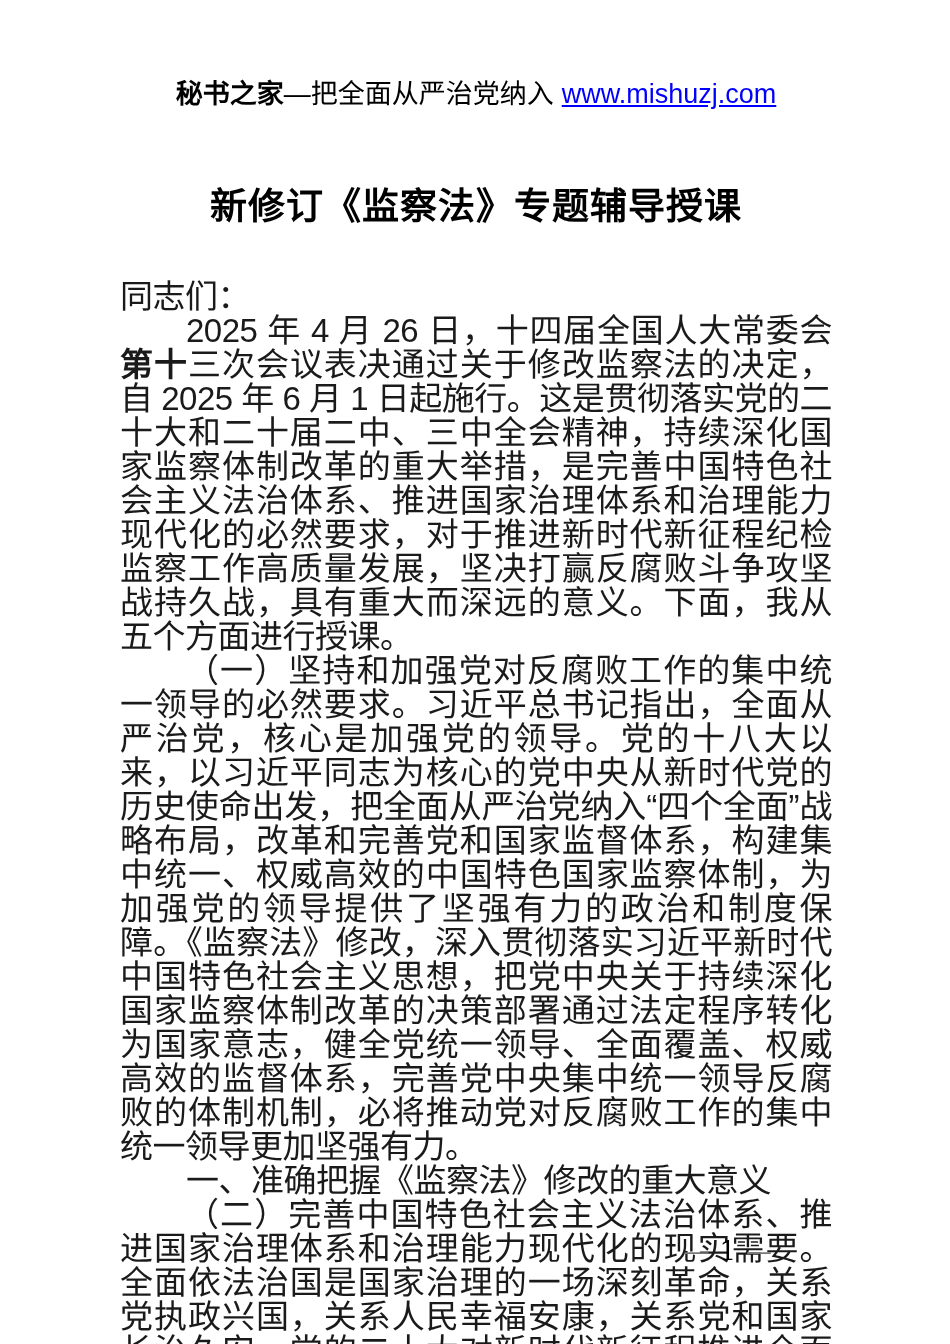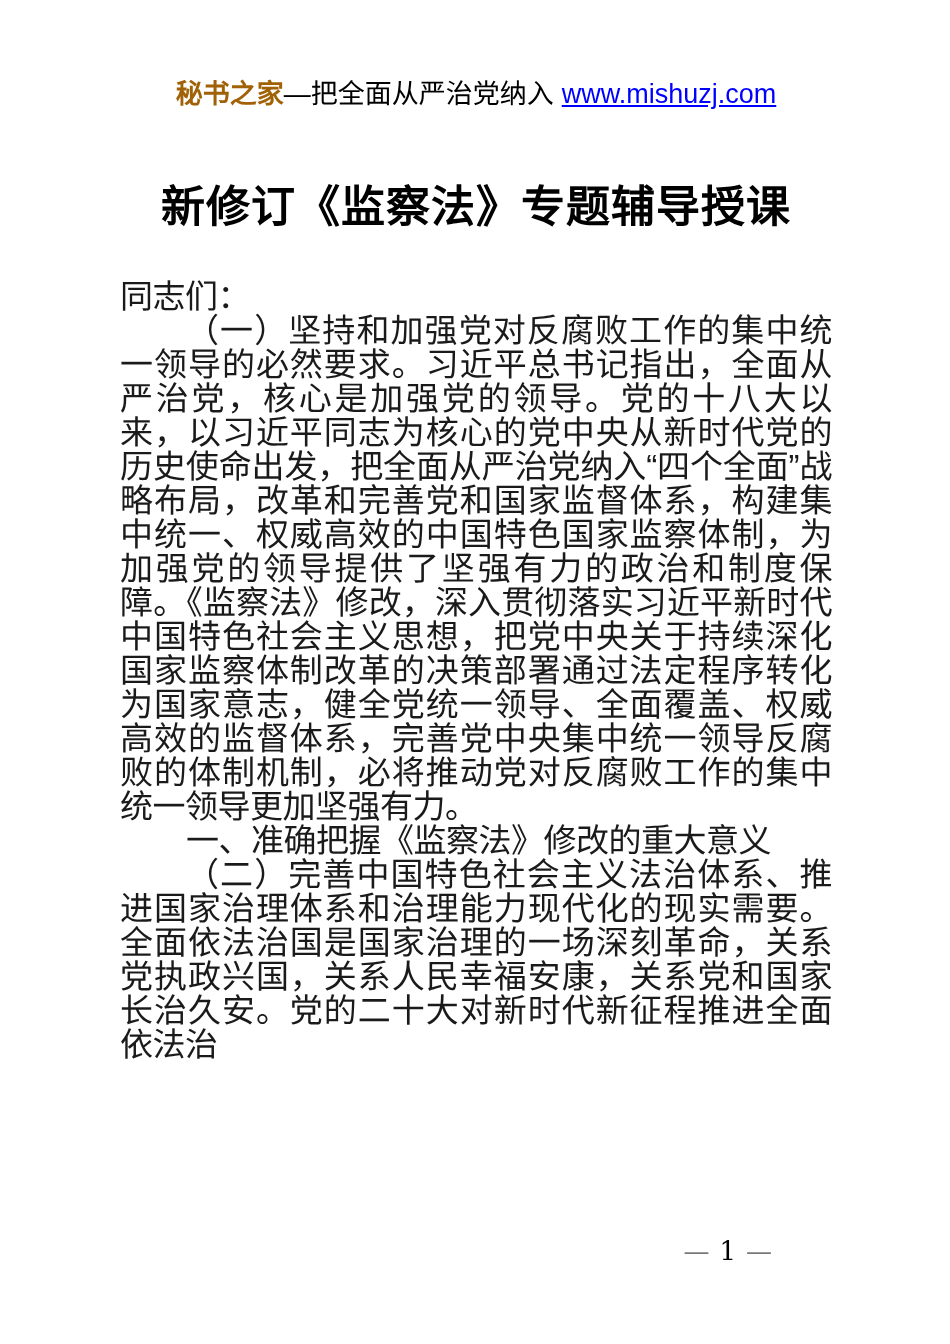--- a/index.html
+++ b/index.html
@@ -19,37 +19,37 @@
     color: #1a1a1a;
     overflow: hidden;
   }
   .doc-header {
     text-align: center;
     font-size: 27px;
     line-height: 32px;
     white-space: nowrap;
   }
   .doc-header .brand {
-    color: #a16207;
+    color: #000000;
     font-weight: bold;
     margin-top: 26px;
   }
   .doc-header .sep,
   .doc-header .tagline {
     color: #000000;
   }
   .doc-header .url {
     color: #0000ff;
     margin-left: 8px;
     text-decoration: underline;
   }
   .doc-title {
     margin: 74px 0 0 0;
     text-align: center;
-    font-size: 44px;
+    font-size: 37px;
     line-height: 46px;
     font-weight: bold;
     color: #000000;
     letter-spacing: 1px;
   }
   .doc-body {
     margin-top: 50px;
     font-size: 33px;
     line-height: 34px;
     letter-spacing: -0.5px;
@@ -86,20 +86,21 @@
 <div class="page">
 
   <div class="doc-header">
     <span class="brand">秘书之家</span><span class="sep">—</span><span class="tagline">把全面从严治党纳入</span><span class="url">www.mishuzj.com</span>
   </div>
 
   <h1 class="doc-title">新修订《监察法》专题辅导授课</h1>
 
   <div class="doc-body">
     <p>同志们：</p>
+    <p class="indent"><span>2025 年 4 月 26 日，十四届全国人大常委会</span><span class="bold-run">第十</span><span>三次会议表决通过关于修改监察法的决定，自 2025 年 6 月 1 日起施行。这是贯彻落实党的二十大和二十届二中、三中全会精神，持续深化国家监察体制改革的重大举措，是完善中国特色社会主义法治体系、推进国家治理体系和治理能力现代化的必然要求，对于推进新时代新征程纪检监察工作高质量发展，坚决打赢反腐败斗争攻坚战持久战，具有重大而深远的意义。下面，我从五个方面进行授课。</span></p>
     <p class="indent">（一）坚持和加强党对反腐败工作的集中统一领导的必然要求。习近平总书记指出，全面从严治党，核心是加强党的领导。党的十八大以来，以习近平同志为核心的党中央从新时代党的历史使命出发，把全面从严治党纳入“四个全面”战略布局，改革和完善党和国家监督体系，构建集中统一、权威高效的中国特色国家监察体制，为加强党的领导提供了坚强有力的政治和制度保障。《监察法》修改，深入贯彻落实习近平新时代中国特色社会主义思想，把党中央关于持续深化国家监察体制改革的决策部署通过法定程序转化为国家意志，健全党统一领导、全面覆盖、权威高效的监督体系，完善党中央集中统一领导反腐败的体制机制，必将推动党对反腐败工作的集中统一领导更加坚强有力。</p>
     <p class="indent">一、准确把握《监察法》修改的重大意义</p>
     <p class="indent">（二）完善中国特色社会主义法治体系、推进国家治理体系和治理能力现代化的现实需要。全面依法治国是国家治理的一场深刻革命，关系党执政兴国，关系人民幸福安康，关系党和国家长治久安。党的二十大对新时代新征程推进全面依法治</p>
   </div>
 
   <div class="page-footer">
     <span class="dash">—</span><span>1</span><span class="dash">—</span>
   </div>
 
 </div>

